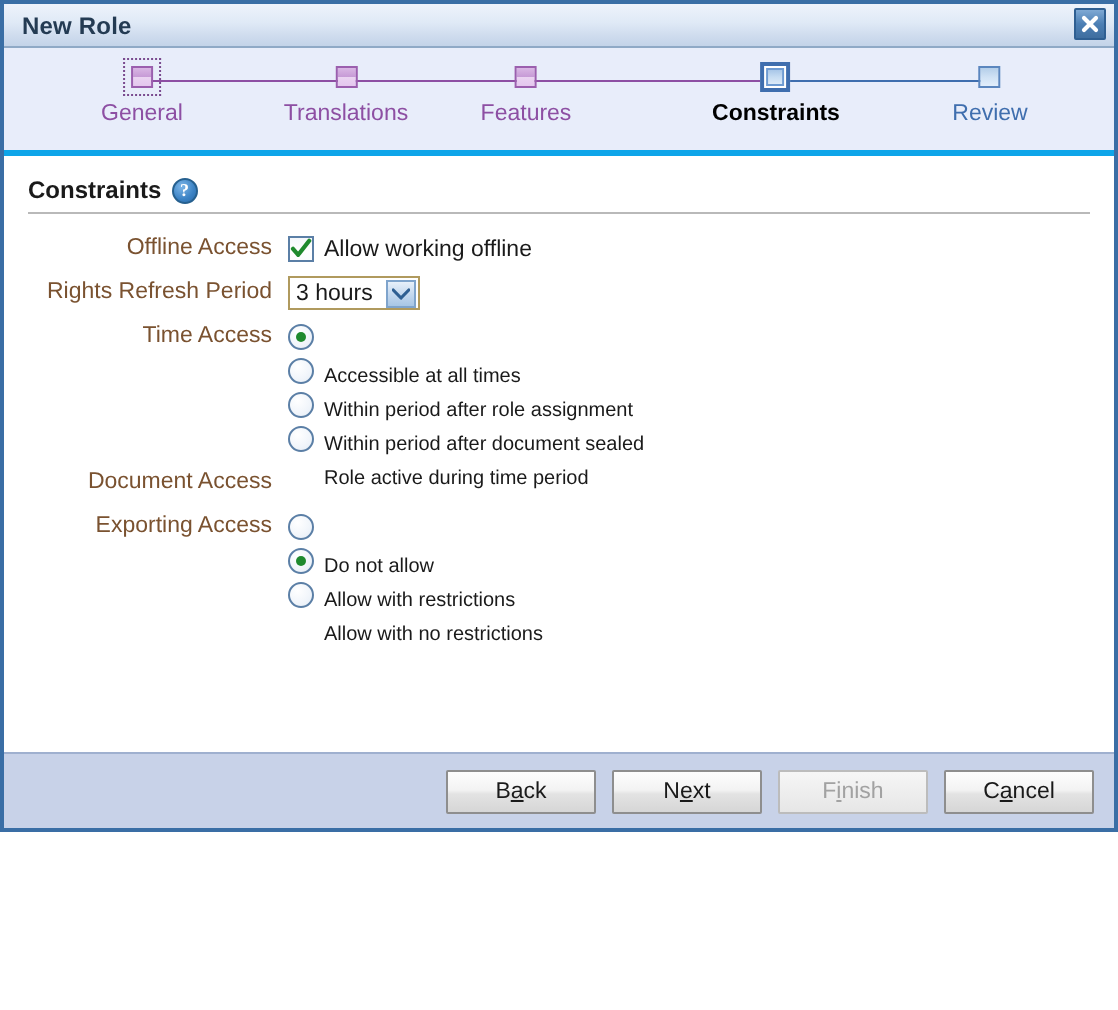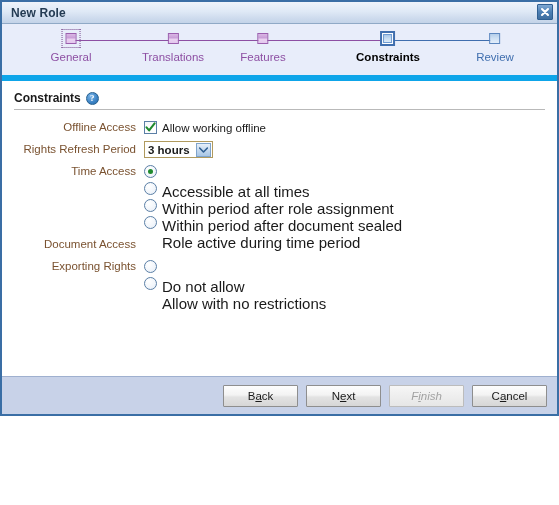--- a/index.html
+++ b/index.html
@@ -63,21 +63,21 @@
     cursor: pointer;
   }
   .close-btn svg { display: block; }
 
   
   .train {
     position: relative;
     flex: 0 0 51px;
     height: 51px;
     background: #e8edfa;
-    border-bottom: 6px solid #0ea5e9;
+    border-bottom: 3px solid #0ea5e9;
   }
   .train-inner {
     position: relative;
     width: 100%;
     height: 100%;
   }
   .train-line {
     position: absolute;
     height: 1px;
     top: 16px;
@@ -234,21 +234,20 @@
     padding: 0 1px 0 3px;
     cursor: pointer;
     min-width: 66px;
   }
   .select-value {
     font-size: 11.5px;
     color: #1a1a1a;
     flex: 1 1 auto;
     white-space: nowrap;
     padding-right: 6px;
-    font-weight: bold;
   }
   .select-arrow {
     width: 15px;
     height: 14px;
     box-sizing: border-box;
     border: 1px solid #7fa4cc;
     background: linear-gradient(to bottom, #e7f0fa 0%, #c5d9ef 50%, #a8c6e5 100%);
     display: flex;
     align-items: center;
     justify-content: center;
@@ -275,21 +274,21 @@
     align-items: center;
     justify-content: center;
   }
   .radio .dot {
     width: 5px;
     height: 5px;
     border-radius: 50%;
     background: #1f8a2e;
   }
   .radio-text {
-    font-size: 15px;
+    font-size: 10px;
     color: #1a1a1a;
     white-space: nowrap;
     margin-top: 40px;
   }
 
   
   .buttonbar {
     flex: 0 0 38px;
     height: 38px;
     background: #c8d2e8;
@@ -315,21 +314,20 @@
     align-items: center;
     justify-content: center;
     border-radius: 1px;
     padding: 0;
   }
   .btn.disabled {
     color: #a2a2a2;
     border-color: #bcbcbc;
     background: linear-gradient(to bottom, #f6f6f6 0%, #eeeeee 50%, #e6e6e6 100%);
     cursor: default;
-    font-style: italic;
   }
   .mn { text-decoration: underline; }
 </style>
 </head>
 <body>
 
 <div class="dialog">
 
   <div class="titlebar">
     <div class="titlebar-text">New Role</div>
@@ -440,25 +438,31 @@
               <span class="radio-text">Role active during time period</span>
             </label>
           </div>
       </div>
 
       <div class="form-row" style="margin-top:2px;">
         <div class="form-label">Document Access</div>
       </div>
 
       <div class="form-row">
-        <div class="form-label">Exporting Rights</div>
+        <div class="form-label">Exporting Access</div>
         <div class="form-field" id="exporting-content-radios">
             <label class="radio-line">
               <span class="radio"></span>
               <span class="radio-text">Do not allow</span>
+            </label>
+            <label class="radio-line">
+              <span class="radio">
+                <span class="dot"></span>
+              </span>
+              <span class="radio-text">Allow with restrictions</span>
             </label>
             <label class="radio-line">
               <span class="radio"></span>
               <span class="radio-text">Allow with no restrictions</span>
             </label>
           </div>
       </div>
 
     </div>
   </div>

